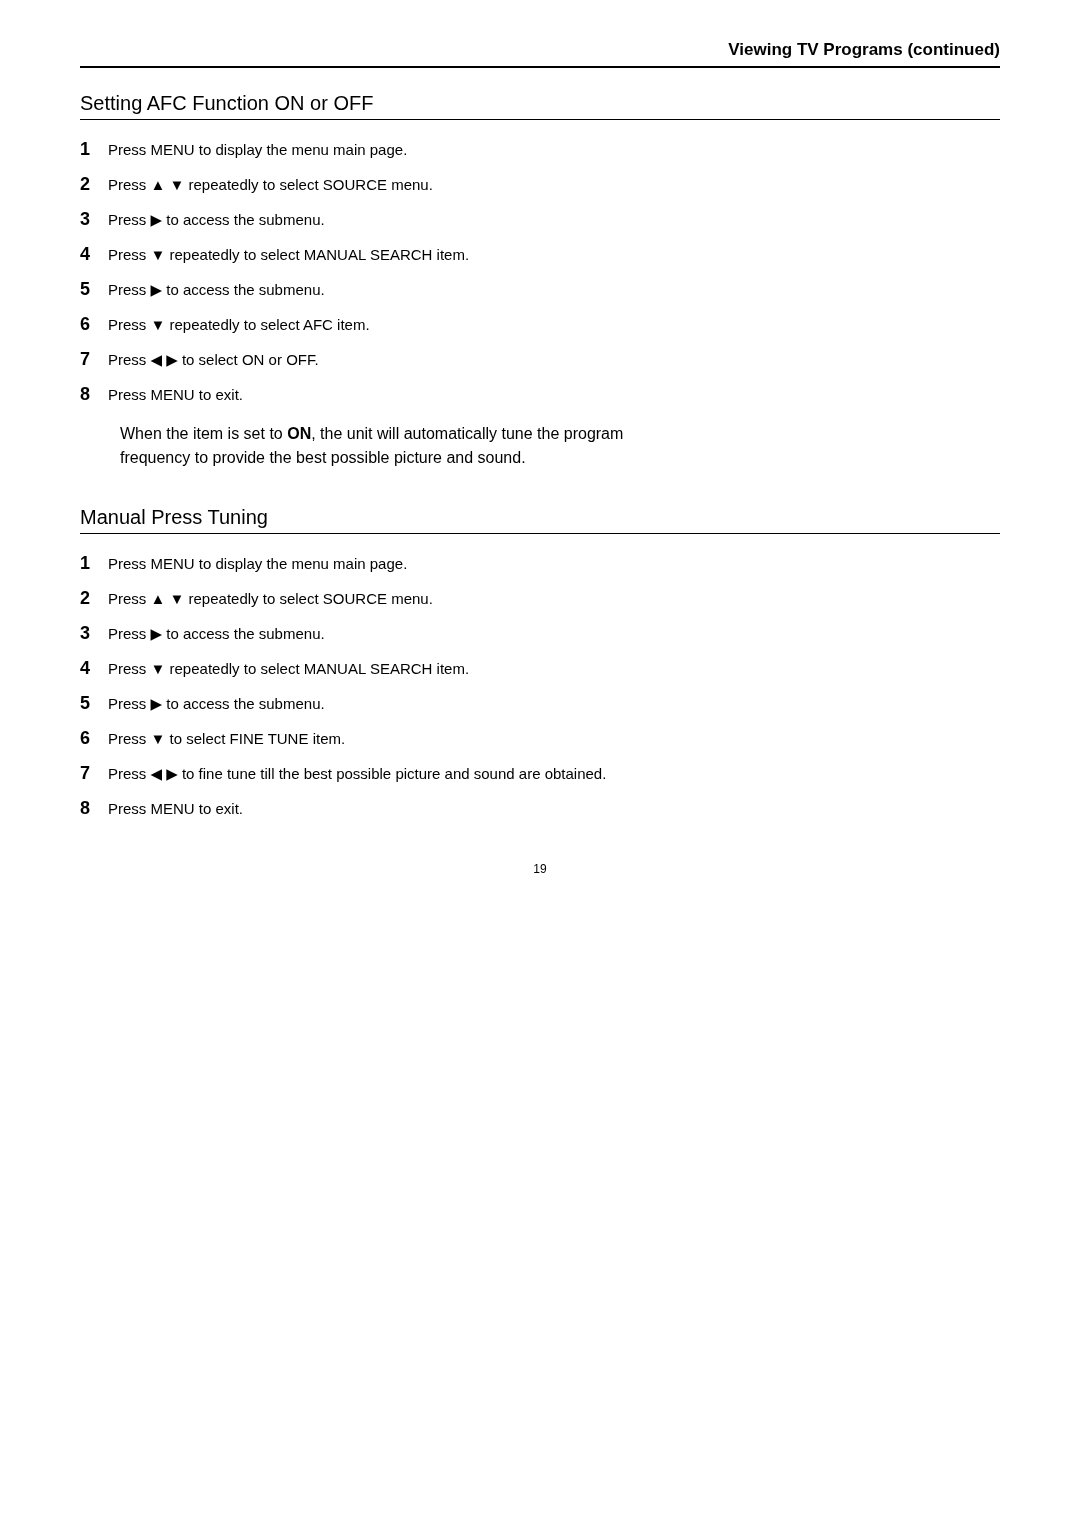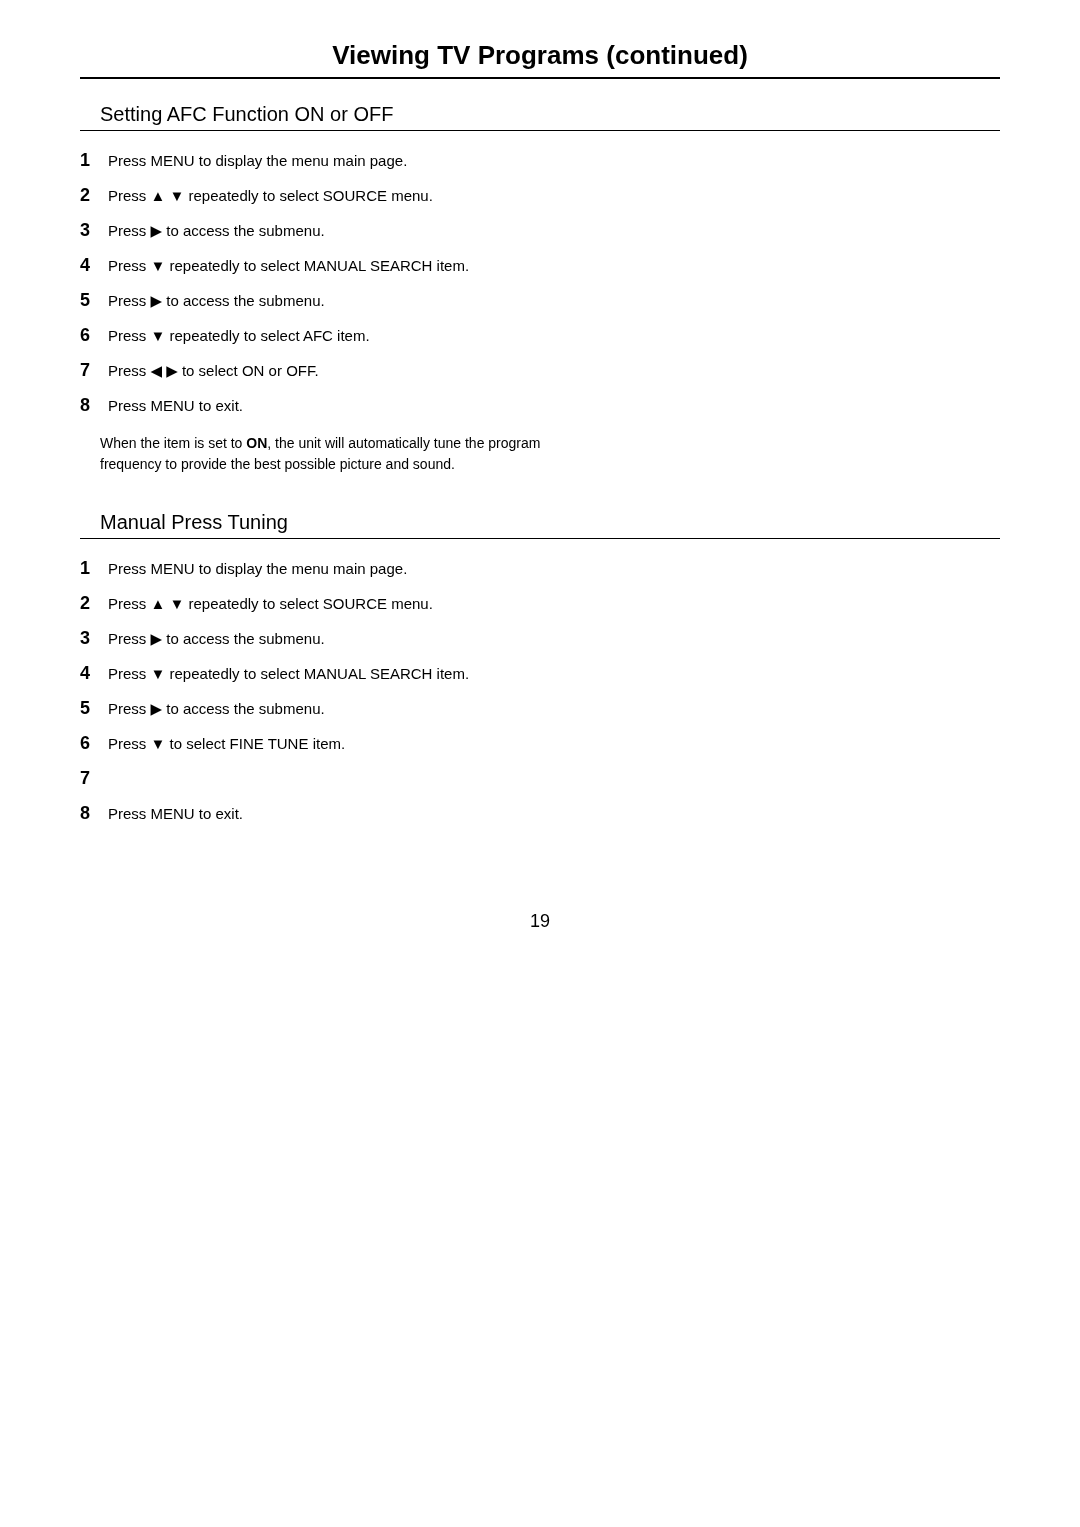--- a/index.html
+++ b/index.html
@@ -17,39 +17,39 @@
       min-height: 1527px;
       padding: 40px 80px 60px 80px;
     }
 
     .page-header {
       text-align: center;
       margin-bottom: 24px;
     }
 
     .page-title {
-      font-size: 26px;
+      font-size: 17px;
       font-weight: bold;
+      text-align: right;
     }
 
     .header-rule {
       border: none;
       border-top: 2px solid #000;
       margin-top: 6px;
     }
 
     .section {
       margin-bottom: 36px;
     }
 
     .section-title {
       font-size: 20px;
       font-weight: normal;
       margin-bottom: 4px;
-      margin-left: 20px;
     }
 
     .section-rule {
       border: none;
       border-top: 1px solid #000;
       margin-bottom: 16px;
     }
 
     .steps {
       list-style: none;
@@ -75,29 +75,29 @@
       font-size: 15px;
       line-height: 1.5;
     }
 
     .step-text b {
       font-weight: normal;
     }
 
     .note {
       margin-top: 14px;
-      margin-left: 20px;
-      font-size: 14px;
+      margin-left: 40px;
+      font-size: 16px;
       line-height: 1.5;
     }
 
     .page-number {
       text-align: center;
-      margin-top: 84px;
-      font-size: 18px;
+      margin-top: 40px;
+      font-size: 12px;
     }
   </style>
 </head>
 <body>
 
 <div class="page-header">
   <div class="page-title">
     <span>Viewing TV Programs</span>
     <span> (<span>continued</span>)</span>
   </div>
@@ -189,20 +189,21 @@
       <span class="step-text">Press ▶ to access the submenu.</span>
     </li>
 
     <li class="step">
       <span class="step-number">6</span>
       <span class="step-text">Press ▼ to select <b>FINE TUNE</b> item.</span>
     </li>
 
     <li class="step">
       <span class="step-number">7</span>
+      <span class="step-text">Press ◀ ▶ to fine tune till the best possible picture and sound are obtained.</span>
     </li>
 
     <li class="step">
       <span class="step-number">8</span>
       <span class="step-text">Press <b>MENU</b> to exit.</span>
     </li>
 
   </ol>
 </div>
 

